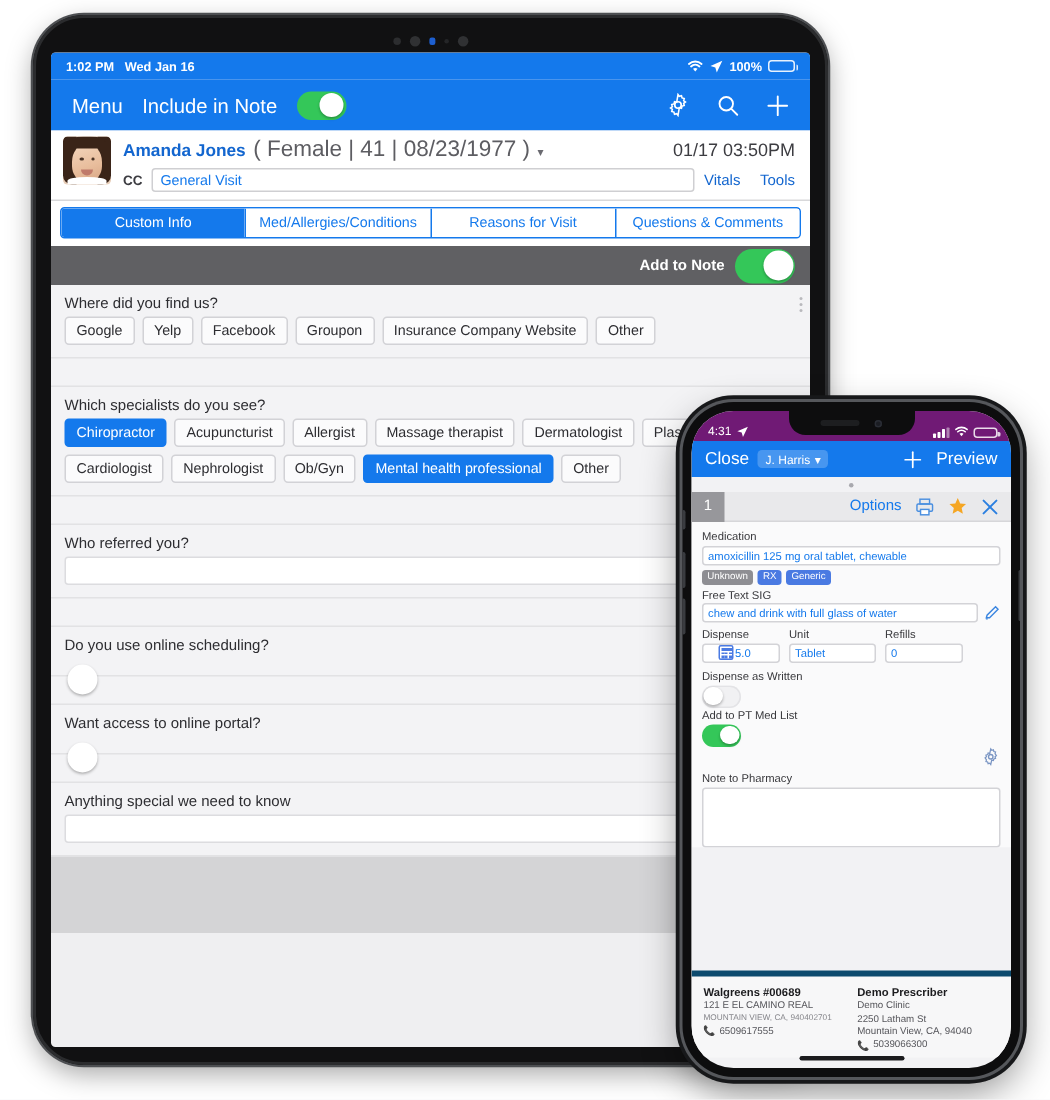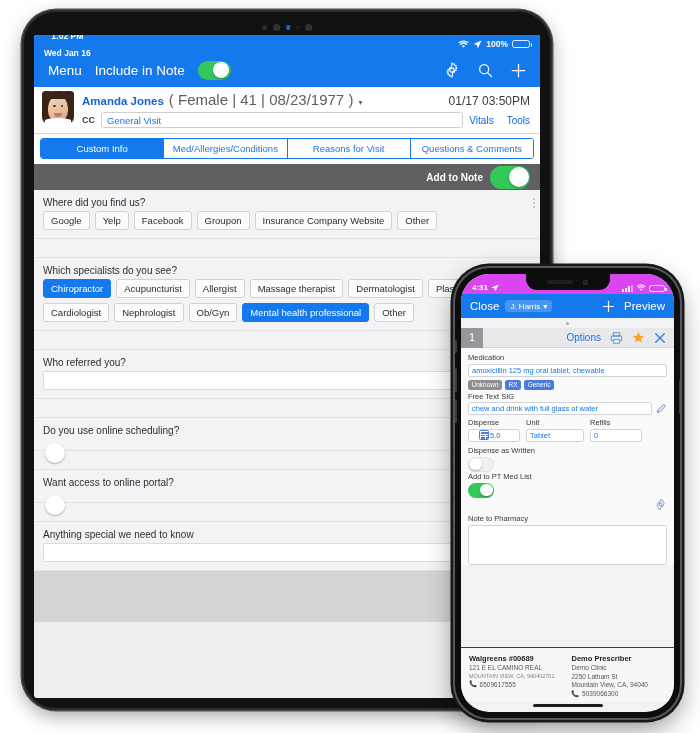--- a/index.html
+++ b/index.html
@@ -41,21 +41,21 @@
     border-radius: 3px;
     overflow: hidden;
   }
 
   
   .ipad-statusbar {
     height: 18px; background: #1479ec; color: #fff;
     display: flex; align-items: center; padding: 0 10px;
     font-size: 8.5px; font-weight: bold;
   }
-  .ipad-statusbar .sb-left { display: flex; gap: 7px; align-items: center; flex-direction: column; }
+  .ipad-statusbar .sb-left { display: flex; gap: 7px; align-items: center; }
   .ipad-statusbar .sb-right { margin-left: auto; display: flex; gap: 4px; align-items: center; }
   .batt-shell {
     width: 18px; height: 8.5px; border: 1px solid rgba(255,255,255,.9);
     border-radius: 2.5px; position: relative; padding: 1px;
   }
   .batt-shell::after {
     content: ""; position: absolute; right: -3px; top: 2.5px;
     width: 1.5px; height: 3.5px; background: rgba(255,255,255,.85); border-radius: 0 1px 1px 0;
   }
   .batt-fill { background: #fff; height: 100%; width: 100%; border-radius: 1.5px; }
@@ -198,23 +198,23 @@
   .notch {
     position: absolute; top: 0; left: 50%; transform: translateX(-50%);
     width: 84px; height: 16px; background: #0d0d0e;
     border-radius: 0 0 11px 11px; z-index: 9;
     display: flex; align-items: center; justify-content: center; gap: 10px;
   }
   .notch .speaker { width: 26px; height: 3.5px; background: #1d1e20; border-radius: 2px; }
   .notch .cam { width: 5px; height: 5px; border-radius: 50%; background: #1b1d23; box-shadow: inset 0 0 0 1px #2a2d35; }
 
   .iph-statusbar {
-    height: 20px; background: #d946ef; color: #fff;
+    height: 20px; background: #701a75; color: #fff;
     display: flex; align-items: flex-end; padding: 0 9px 2px 11px;
-    font-size: 8px; font-weight: bold;
+    font-size: 8px; font-weight: normal;
   }
   .iph-statusbar .s-right { margin-left: auto; display: flex; align-items: flex-end; gap: 3px; }
   .sig-bars { display: flex; align-items: flex-end; gap: 1px; }
   .sig-bars i { width: 2px; background: #fff; display: block; border-radius: .5px; }
   .iph-batt {
     width: 16px; height: 7.5px; border: 1px solid rgba(255,255,255,.85);
     border-radius: 2.5px; padding: 1px; position: relative;
   }
   .iph-batt::after { content: ""; position: absolute; right: -2.5px; top: 2px; width: 1.5px; height: 3px; background: rgba(255,255,255,.8); border-radius: 0 1px 1px 0; }
   .iph-batt .f { height: 100%; width: 100%; background: #35cb53; border-radius: 1.5px; }
@@ -273,21 +273,21 @@
   .ios-toggle.tiny .knob { width: 12.5px; height: 12.5px; top: 1.25px; left: 12.25px; }
   .ios-toggle.tiny.off .knob { left: 1.25px; }
 
   .note-area {
     background: #fff; border: 1px solid #d3d3d7; border-radius: 2.5px;
     height: 40px; margin-top: 2px;
   }
   .rx-filler { background: #f2f2f4; height: 82px; }
 
   .footer-card {
-    background: #f7f7f8; border-top: 1px solid #0c4a6e;
+    background: #f7f7f8; border-top: 4px solid #0c4a6e;
     display: flex; padding: 6px 8px 4px 8px; gap: 8px;
   }
   .fc-col { flex: 1; min-width: 0; }
   .fc-title { font-size: 7.5px; font-weight: bold; color: #1c1c1f; }
   .fc-line { font-size: 6.5px; color: #56565b; margin-top: 1.5px; }
   .fc-line.tiny { font-size: 5.5px; color: #86868b; }
   .fc-phone { display: flex; align-items: center; gap: 2.5px; margin-top: 1.5px; }
   .ph-ico { color: #56565b; font-size: 6.5px; }
   .home-ind {
     position: absolute; bottom: 5px; left: 50%; transform: translateX(-50%);

